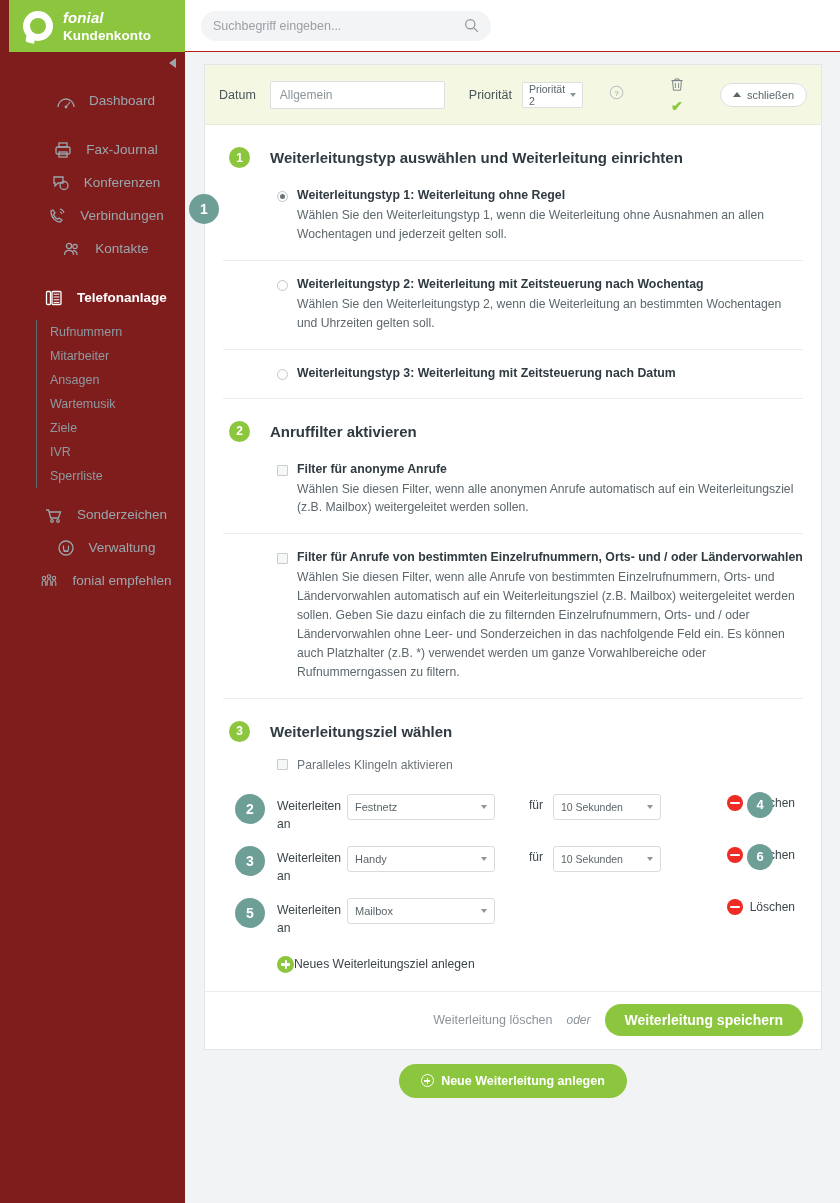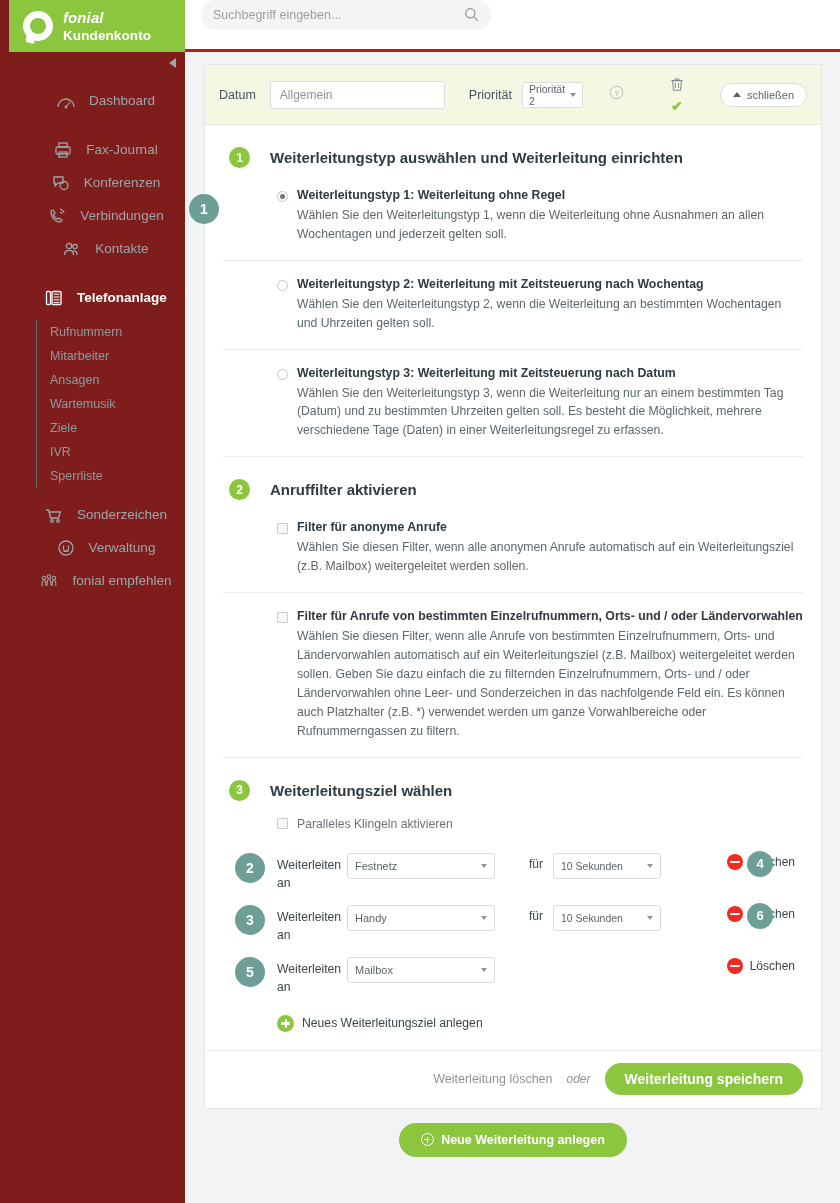--- a/index.html
+++ b/index.html
@@ -66,22 +66,22 @@
     border-left: 1px solid #5a6a71;
   }
   .sub-item {
     height: 24px; display: flex; align-items: center;
     color: #8e9a9f; font-size: 12.5px; cursor: pointer;
   }
 
   
   .main { flex: 1; background: #f2f3f4; position: relative; overflow: hidden; }
   .topbar {
-    height: 52px; background: #ffffff; border-bottom: 3px solid #b91c1c;
-    display: flex; padding-left: 16px;
+    height: 52px; background: #ffffff; border-bottom: 1px solid #b91c1c;
+    display: flex; align-items: center; padding-left: 16px;
   }
   .search-wrap {
     width: 290px; height: 30px; background: #f3f4f5;
     border-radius: 16px; display: flex; align-items: center;
     padding: 0 12px; position: relative;
   }
   .search-wrap input {
     border: 0; background: transparent; outline: none;
     font-size: 12.5px; color: #8d9499; width: 100%;
     font-family: "Liberation Sans", sans-serif;
@@ -185,21 +185,21 @@
   .del-ico {
     width: 16px; height: 16px; border-radius: 50%; background: #ee2b24;
     position: relative; flex: 0 0 16px;
   }
   .del-ico::after {
     content: ""; position: absolute; left: 3px; top: 7px;
     width: 10px; height: 2.5px; background: #ffffff; border-radius: 1px;
   }
   .del-txt { font-size: 12px; color: #3c464b; }
 
-  .add-row { display: flex; align-items: center; gap: 8px; padding: 14px 0 18px 54px; cursor: pointer; }
+  .add-row { display: flex; align-items: center; gap: 0; padding: 14px 0 18px 54px; cursor: pointer; }
   .add-ico {
     width: 17px; height: 17px; border-radius: 50%; background: #8cc63e;
     position: relative; flex: 0 0 17px;
   }
   .add-ico::before, .add-ico::after {
     content: ""; position: absolute; background: #fff; border-radius: 1px;
   }
   .add-ico::before { left: 4px; top: 7.5px; width: 9px; height: 2.5px; }
   .add-ico::after { left: 7.5px; top: 4px; width: 2.5px; height: 9px; }
   .add-txt { font-size: 12.2px; color: #3c464b; }
@@ -429,21 +429,20 @@
               <span class="opt-title">Weiterleitungstyp 2: Weiterleitung mit Zeitsteuerung nach Wochentag</span>
             </div>
             <div class="opt-desc">Wählen Sie den Weiterleitungstyp 2, wenn die Weiterleitung an bestimmten Wochentagen und Uhrzeiten gelten soll.</div>
           </div>
 
           <div class="opt-row">
             <div class="opt-head">
               <span class="radio"></span>
               <span class="opt-title">Weiterleitungstyp 3: Weiterleitung mit Zeitsteuerung nach Datum</span>
             </div>
-            <div class="opt-desc">Wählen Sie den Weiterleitungstyp 3, wenn die Weiterleitung nur an einem bestimmten Tag (Datum) und zu bestimmten Uhrzeiten gelten soll. Es besteht die Möglichkeit, mehrere verschiedene Tage (Daten) in einer Weiterleitungsregel zu erfassen.</div>
           </div>
         </div>
 
         <div class="section">
           <div class="sec-head">
             <span class="badge">2</span>
             <span class="sec-title">Anruffilter aktivieren</span>
           </div>
 
           <div class="opt-row">

